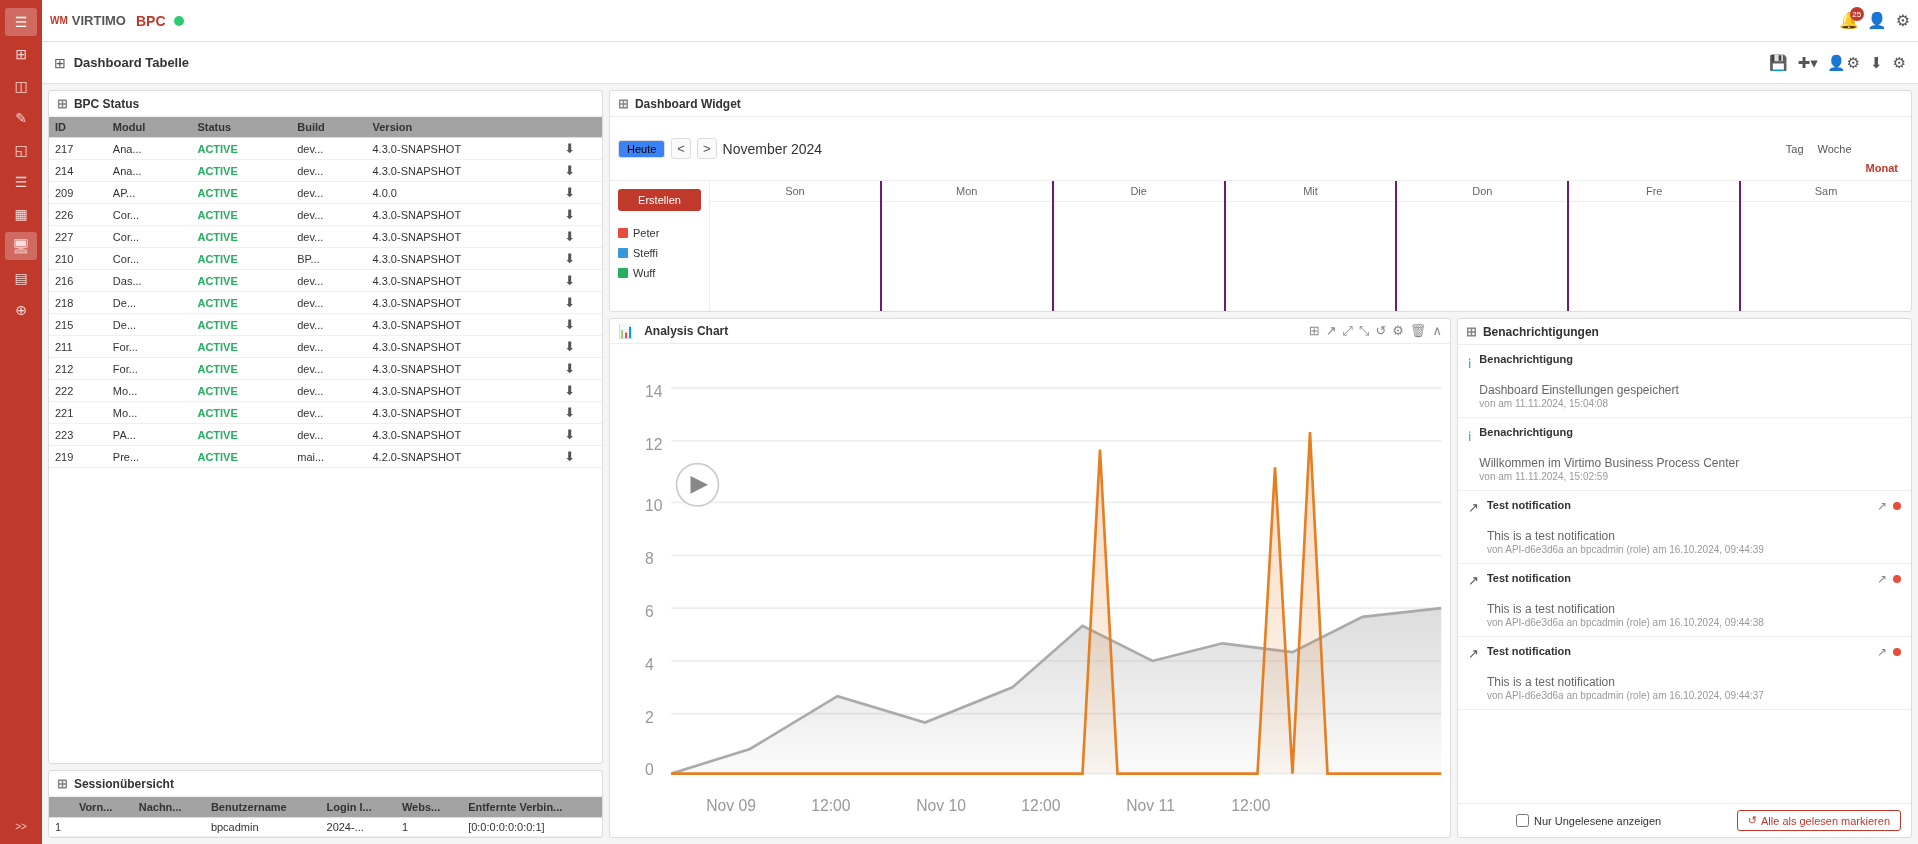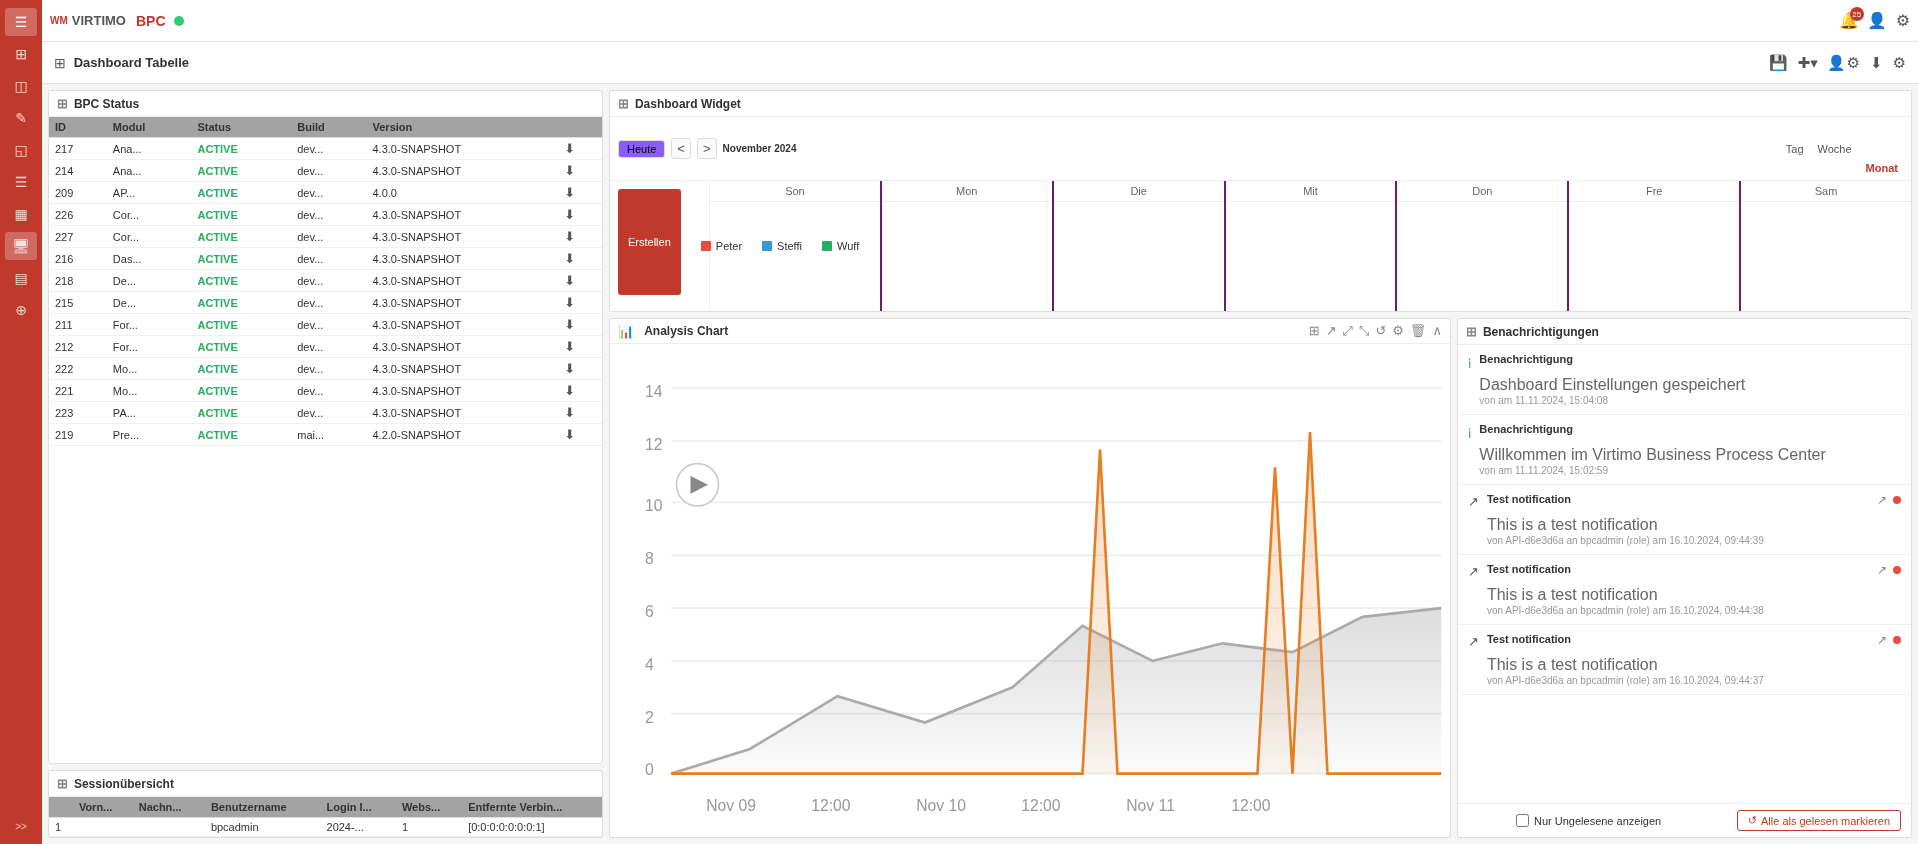--- a/index.html
+++ b/index.html
@@ -190,42 +190,43 @@
     }
     .dw-nav-btn {
       cursor: pointer;
       color: #555;
       font-size: 13px;
       padding: 2px 5px;
       border: 1px solid #ddd;
       border-radius: 3px;
       background: #fafafa;
     }
-    .dw-period { font-weight: bold; font-size: 10px; color: #333; }
+    .dw-period { font-weight: normal; font-size: 14px; color: #333; }
     .dw-today-btn {
       padding: 2px 8px;
       border: 1px solid #ddd;
       border-radius: 3px;
-      background: #8b5cf6;
+      background: #3b82f6;
       cursor: pointer;
       font-size: 11px;
     }
     .dw-view-tabs { margin-left: auto; display: flex; gap: 4px; align-items: center; }
     .dw-view-tab { cursor: pointer; font-size: 11px; color: #555; padding: 2px 5px; }
     .dw-view-tab.active { color: #c0392b; font-weight: bold; margin-top: 39px; }
     .dw-calendar {
       display: flex;
       overflow: hidden;
     }
     .dw-legend {
       width: 100px;
       padding: 8px;
       border-right: 1px solid #eee;
       display: flex;
-      gap: 20px;
+      flex-direction: column;
+      gap: 8px;
     }
     .dw-create-btn {
       background: #c0392b;
       color: white;
       border: none;
       padding: 5px 10px;
       border-radius: 3px;
       cursor: pointer;
       font-size: 11px;
       width: 100%;
@@ -272,21 +273,21 @@
       padding: 8px 10px;
       border-bottom: 1px solid #f0f0f0;
       display: flex;
       gap: 8px;
       align-items: flex-start;
     }
     .notif-icon { font-size: 13px; color: #3498db; flex-shrink: 0; margin-top: 1px; }
     .notif-icon.ext { color: #555; }
     .notif-body { flex: 1; }
     .notif-title { font-weight: bold; font-size: 11px; color: #333; }
-    .notif-desc { font-size: 16px; color: #666; margin-top: 11px; }
+    .notif-desc { font-size: 12px; color: #666; margin-top: 18px; }
     .notif-meta { font-size: 10px; color: #999; margin-top: 1px; }
     .notif-actions { display: flex; align-items: center; gap: 6px; flex-shrink: 0; }
     .notif-ext-icon { color: #888; font-size: 12px; cursor: pointer; }
     .notif-badge-dot { width: 8px; height: 8px; border-radius: 50%; background: #e74c3c; }
     .notif-footer {
       padding: 6px 10px;
       border-top: 1px solid #eee;
       display: flex;
       align-items: center;
       justify-content: space-between;
@@ -407,20 +408,28 @@
     <td class="status-active">ACTIVE</td>
     <td>dev...</td>
     <td>4.3.0-SNAPSHOT</td>
     <td><span class="dl-icon">⬇</span></td>
   </tr>
                 <tr>
     <td>227</td>
     <td>Cor...</td>
     <td class="status-active">ACTIVE</td>
     <td>dev...</td>
+    <td>4.3.0-SNAPSHOT</td>
+    <td><span class="dl-icon">⬇</span></td>
+  </tr>
+                <tr>
+    <td>210</td>
+    <td>Cor...</td>
+    <td class="status-active">ACTIVE</td>
+    <td>BP...</td>
     <td>4.3.0-SNAPSHOT</td>
     <td><span class="dl-icon">⬇</span></td>
   </tr>
                 <tr>
     <td>216</td>
     <td>Das...</td>
     <td class="status-active">ACTIVE</td>
     <td>dev...</td>
     <td>4.3.0-SNAPSHOT</td>
     <td><span class="dl-icon">⬇</span></td>

